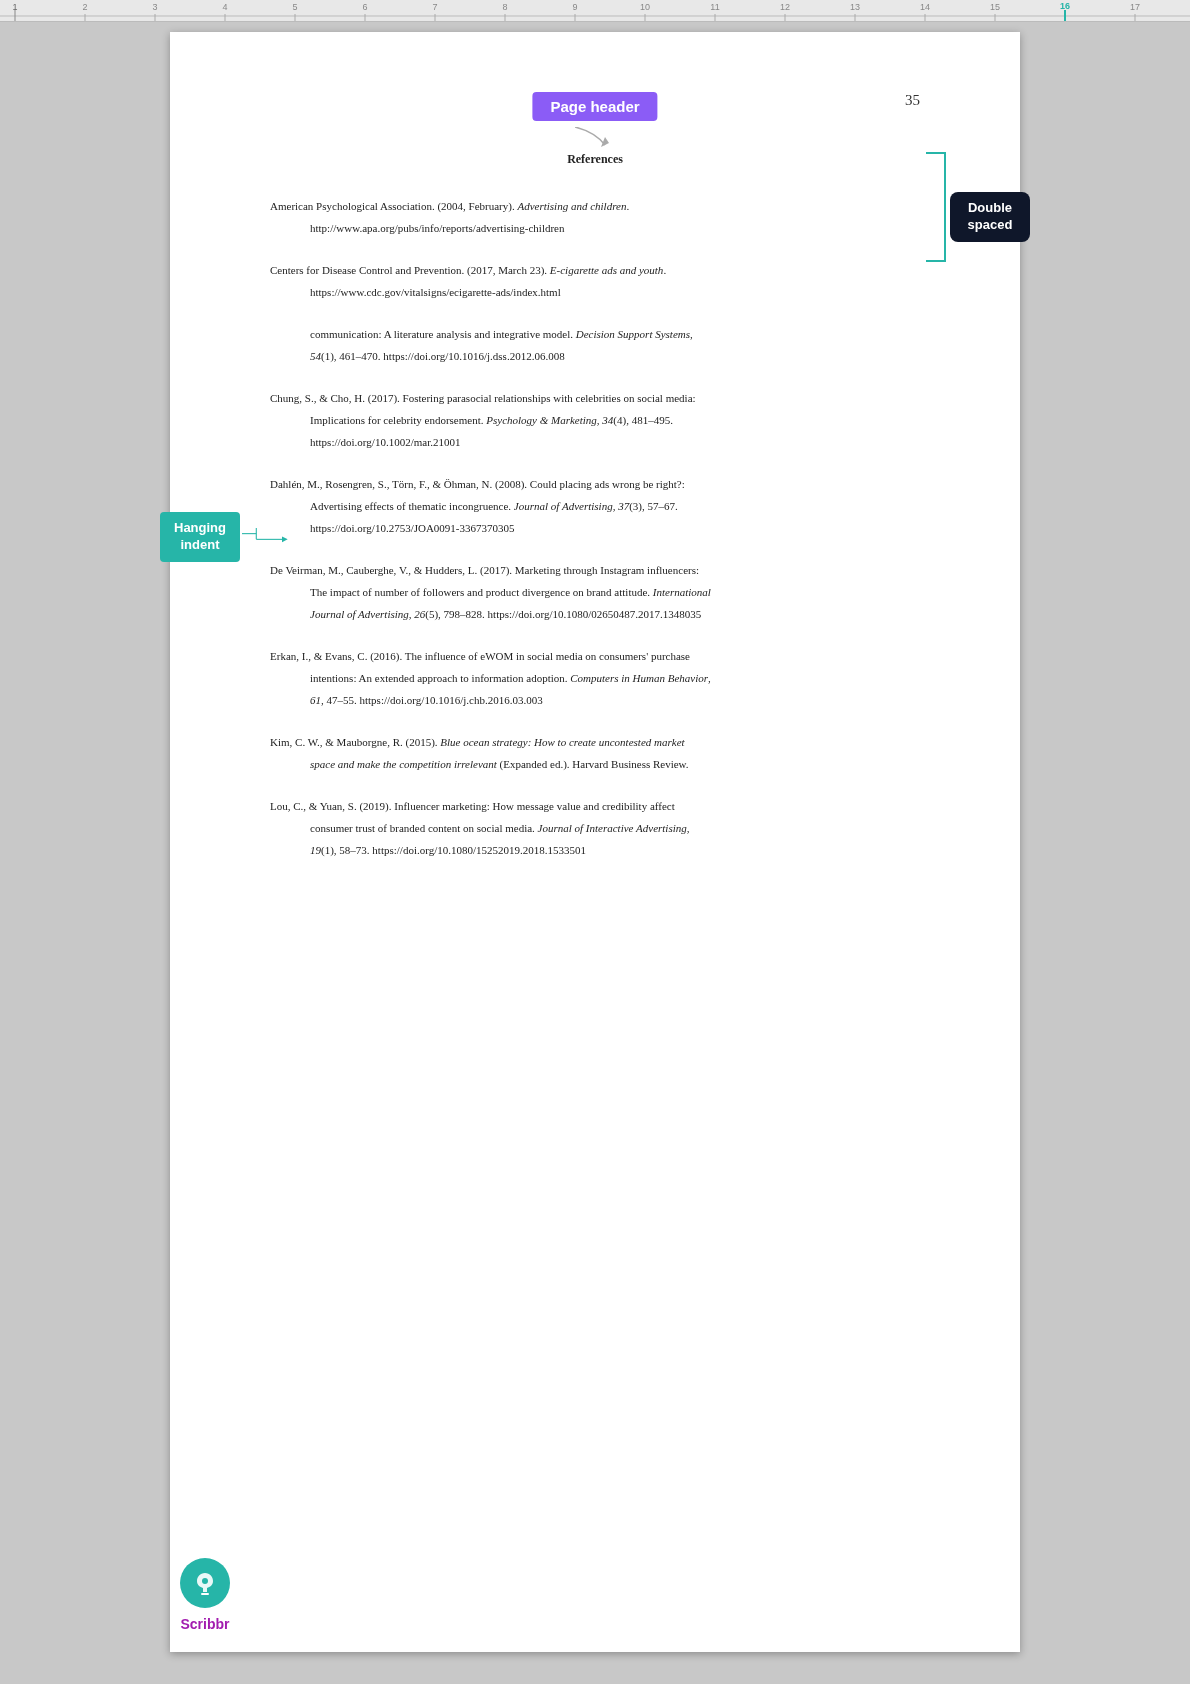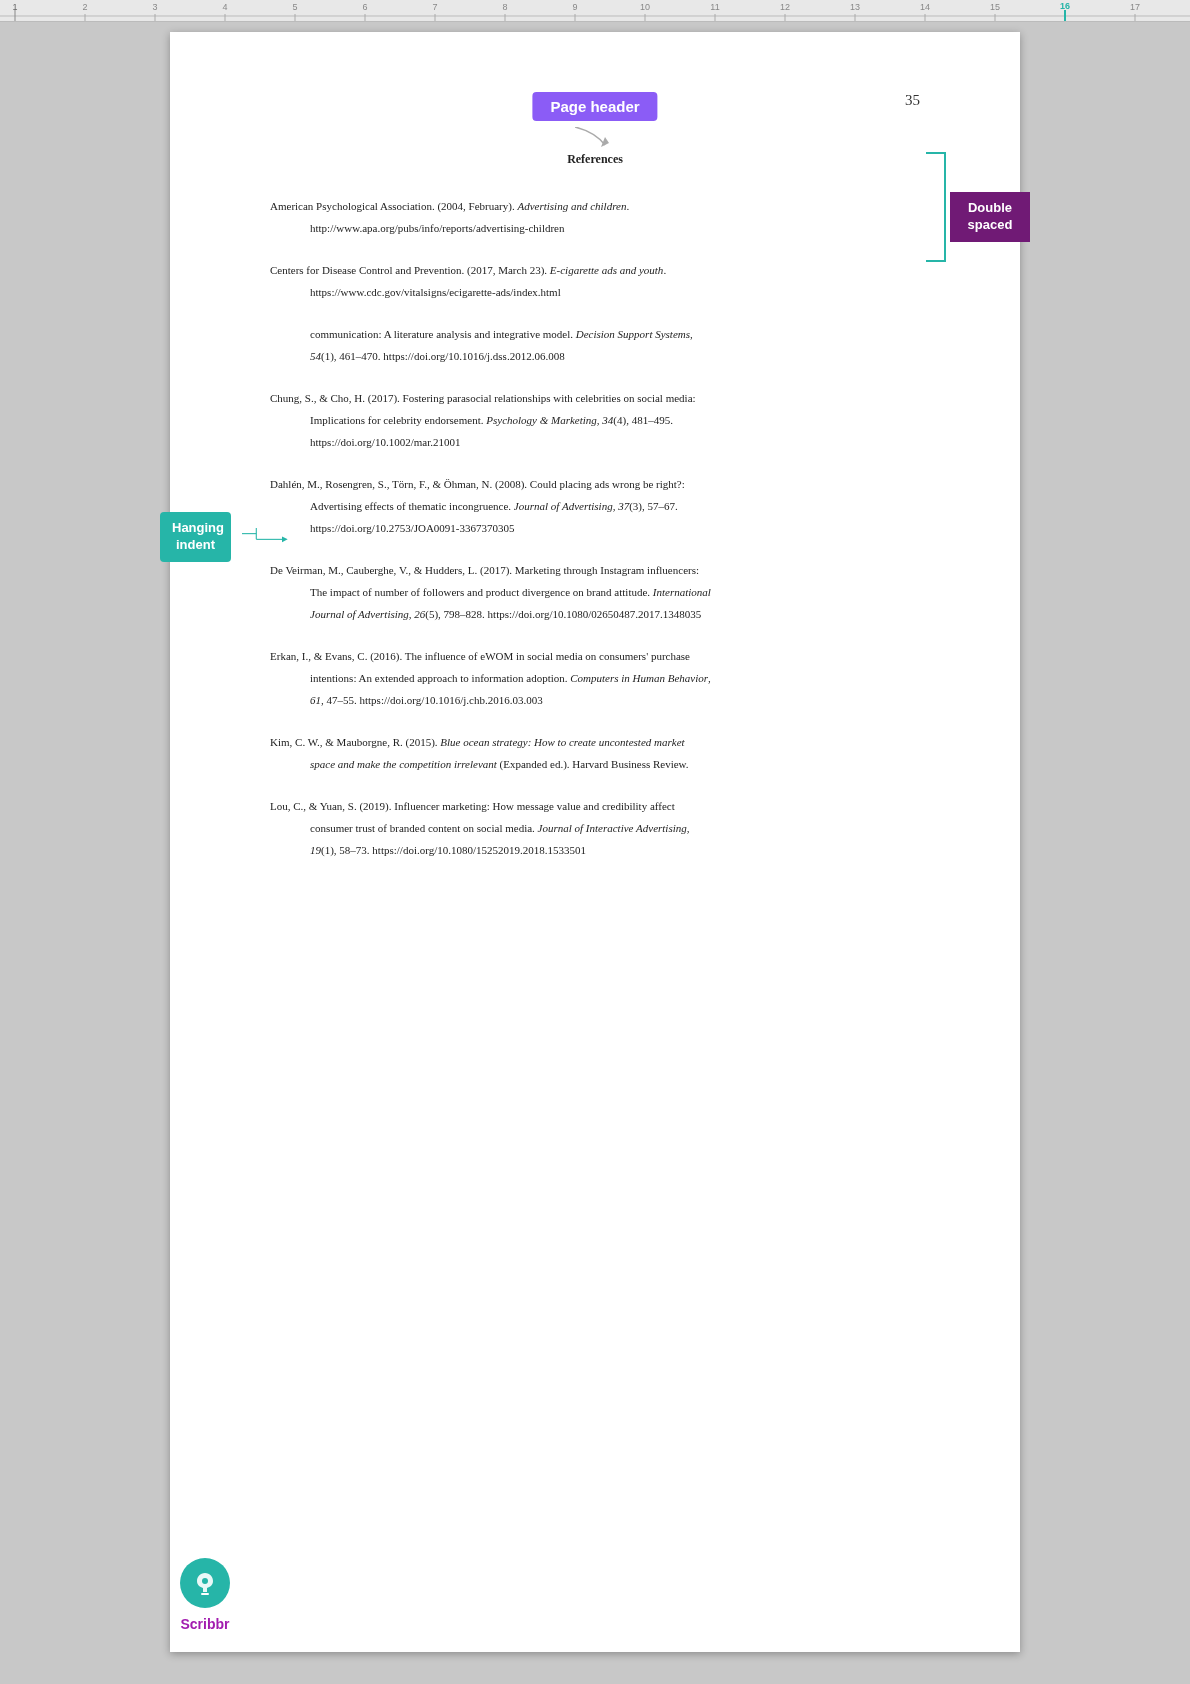--- a/index.html
+++ b/index.html
@@ -104,24 +104,24 @@
 
     .ref-entry .continuation {
       margin-left: 40px;
     }
 
     
     .double-spaced-badge {
       position: absolute;
       top: 160px;
       right: -10px;
-      background: #701a75;
+      background: #0f172a;
       color: #fff;
       padding: 8px 10px;
-      border-radius: 0;
+      border-radius: 8px;
       font-size: 13px;
       font-family: Arial, sans-serif;
       font-weight: 600;
       text-align: center;
       line-height: 1.3;
       z-index: 10;
       width: 80px;
     }
 
     .double-spaced-bracket {
@@ -143,21 +143,21 @@
       background: #26b5a8;
       color: #fff;
       padding: 8px 12px;
       border-radius: 4px;
       font-size: 13px;
       font-family: Arial, sans-serif;
       font-weight: 600;
       text-align: center;
       line-height: 1.3;
       z-index: 10;
-      width: 71px;
+      width: 80px;
     }
 
     .hanging-indent-arrow {
       position: absolute;
       top: 492px;
       left: 72px;
       z-index: 10;
     }
 
     .hanging-indent-arrow svg {

